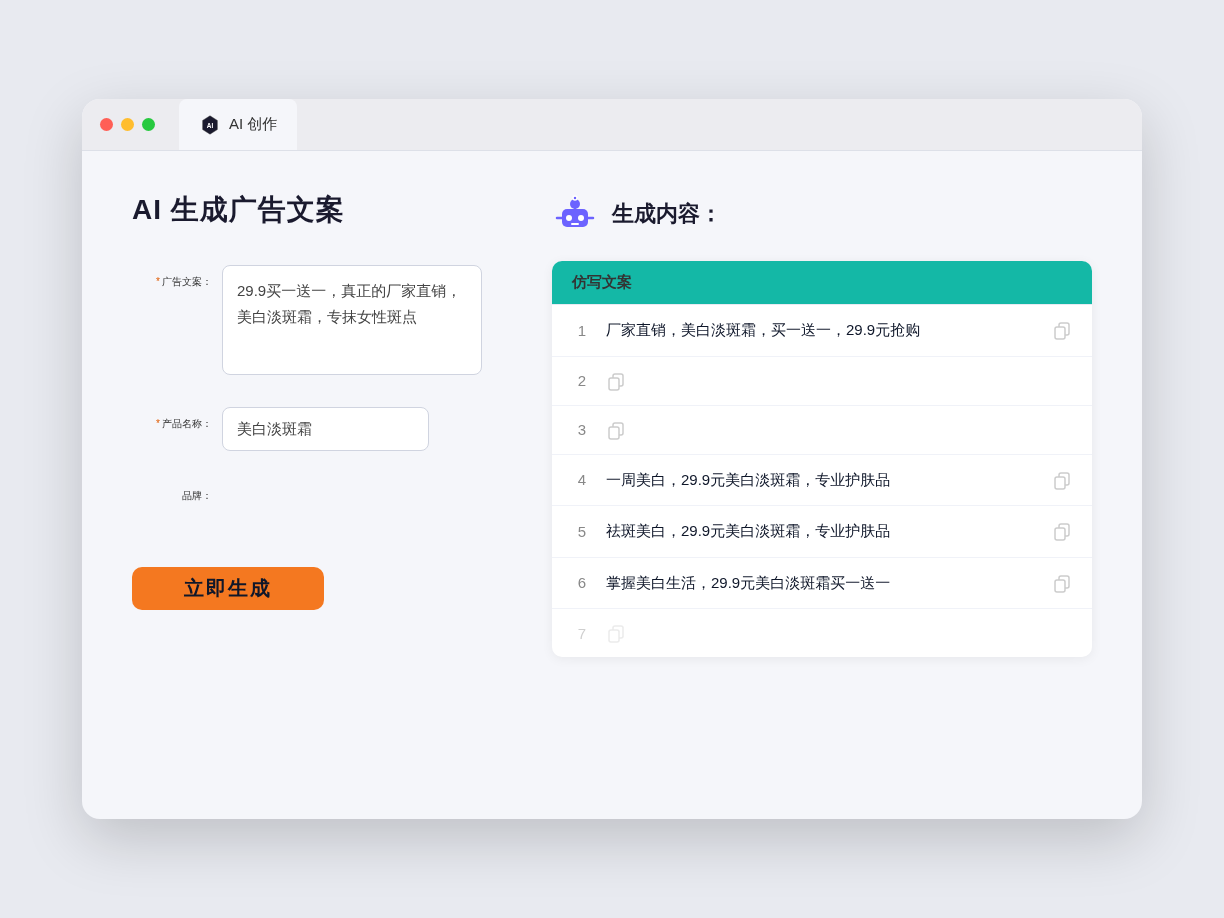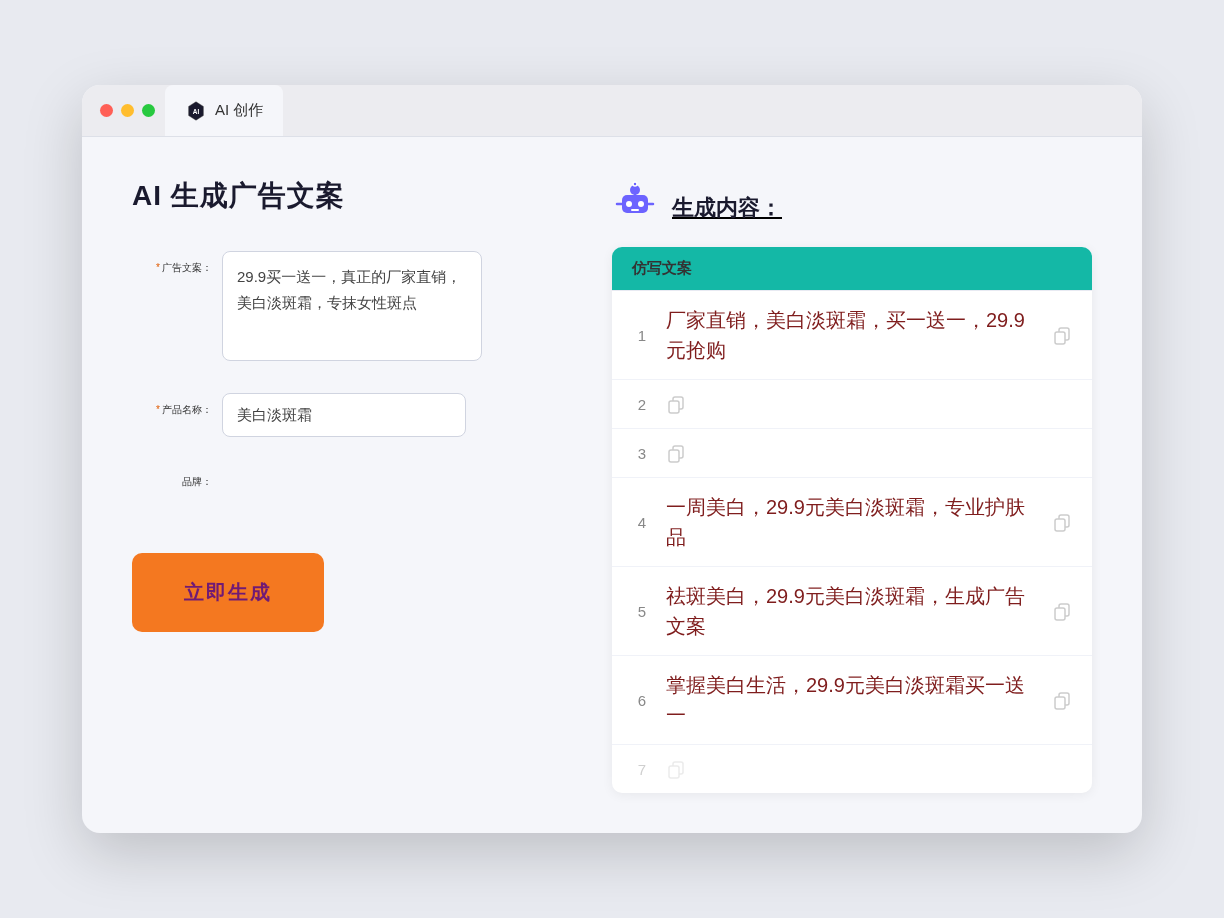--- a/index.html
+++ b/index.html
@@ -22,20 +22,21 @@
       position: relative;
     }
 
     
     .title-bar {
       background: #ececf0;
       height: 52px;
       display: flex;
       align-items: center;
       padding: 0 18px;
+      gap: 14px;
       border-bottom: 1px solid #dde0e8;
     }
 
     .traffic-lights {
       display: flex;
       gap: 8px;
     }
 
     .traffic-light {
       width: 13px;
@@ -63,21 +64,20 @@
 
     .tab-icon {
       width: 22px;
       height: 22px;
     }
 
     
     .main-content {
       display: flex;
       padding: 40px 50px;
-      gap: 60px;
       min-height: 660px;
     }
 
     
     .left-panel {
       flex: 0 0 420px;
     }
 
     .page-title {
       font-size: 28px;
@@ -121,58 +121,57 @@
       font-size: 15px;
       color: #444;
       background: #fff;
       resize: none;
       font-family: inherit;
       line-height: 1.7;
       outline: none;
     }
 
     .form-input {
-      width: 244px;
+      width: 207px;
       height: 44px;
       border: 1.5px solid #d0d4e0;
       border-radius: 8px;
       padding: 0 14px;
       font-size: 15px;
       color: #444;
       background: #fff;
       font-family: inherit;
       outline: none;
     }
 
     .generate-btn {
       display: inline-block;
       background: #f47820;
-      color: #701a75;
+      color: #0f172a;
       font-size: 20px;
       font-weight: 600;
-      padding: 26px 52px;
+      padding: 8px 52px;
       border-radius: 10px;
       border: none;
       cursor: pointer;
       margin-top: 36px;
       letter-spacing: 2px;
       transition: background 0.2s;
     }
 
     
     .right-panel {
       flex: 1;
     }
 
     .result-header {
       display: flex;
-      align-items: flex-end;
+      align-items: center;
       gap: 14px;
       margin-bottom: 24px;
-      text-decoration: underline;
     }
 
     .robot-icon {
       width: 46px;
       height: 46px;
     }
 
     .result-title {
       font-size: 22px;
       font-weight: 600;
@@ -213,22 +212,22 @@
 
     .row-num {
       font-size: 15px;
       color: #888;
       min-width: 20px;
       text-align: center;
     }
 
     .row-text {
       flex: 1;
-      font-size: 20px;
-      color: #7f1d1d;
+      font-size: 15px;
+      color: #0f172a;
       line-height: 1.5;
     }
 
     .copy-icon {
       width: 20px;
       height: 20px;
       cursor: pointer;
       flex-shrink: 0;
       opacity: 0.6;
     }
@@ -336,21 +335,21 @@
           <span class="row-num">4</span>
           <span class="row-text">一周美白，29.9元美白淡斑霜，专业护肤品</span>
           <svg class="copy-icon" viewBox="0 0 20 20" fill="none" xmlns="http://www.w3.org/2000/svg">
             <rect x="7" y="3" width="10" height="12" rx="2" stroke="#aaa" stroke-width="1.5"></rect>
             <rect x="3" y="7" width="10" height="12" rx="2" stroke="#aaa" stroke-width="1.5" fill="#fff"></rect>
           </svg>
         </div>
 
         <div class="result-row">
           <span class="row-num">5</span>
-          <span class="row-text">祛斑美白，29.9元美白淡斑霜，生成广告文案</span>
+          <span class="row-text">祛斑美白，29.9元美白淡斑霜，专业护肤品</span>
           <svg class="copy-icon" viewBox="0 0 20 20" fill="none" xmlns="http://www.w3.org/2000/svg">
             <rect x="7" y="3" width="10" height="12" rx="2" stroke="#aaa" stroke-width="1.5"></rect>
             <rect x="3" y="7" width="10" height="12" rx="2" stroke="#aaa" stroke-width="1.5" fill="#fff"></rect>
           </svg>
         </div>
 
         <div class="result-row">
           <span class="row-num">6</span>
           <span class="row-text">掌握美白生活，29.9元美白淡斑霜买一送一</span>
           <svg class="copy-icon" viewBox="0 0 20 20" fill="none" xmlns="http://www.w3.org/2000/svg">

